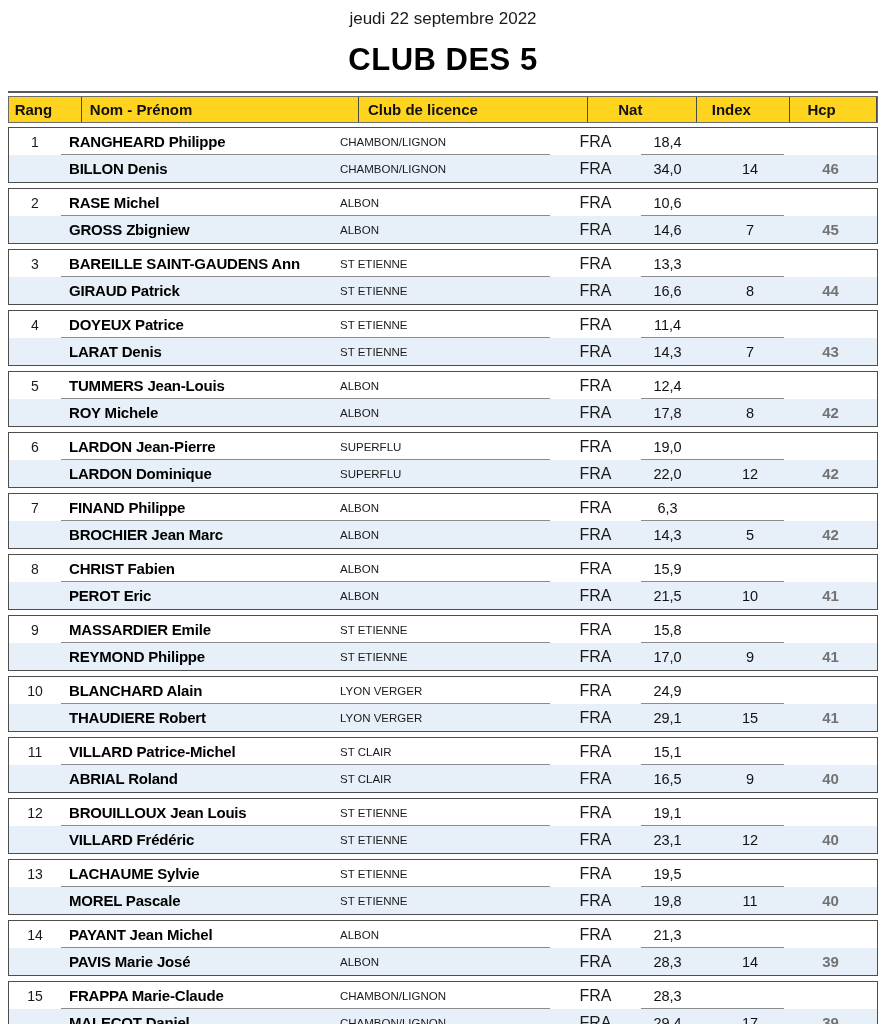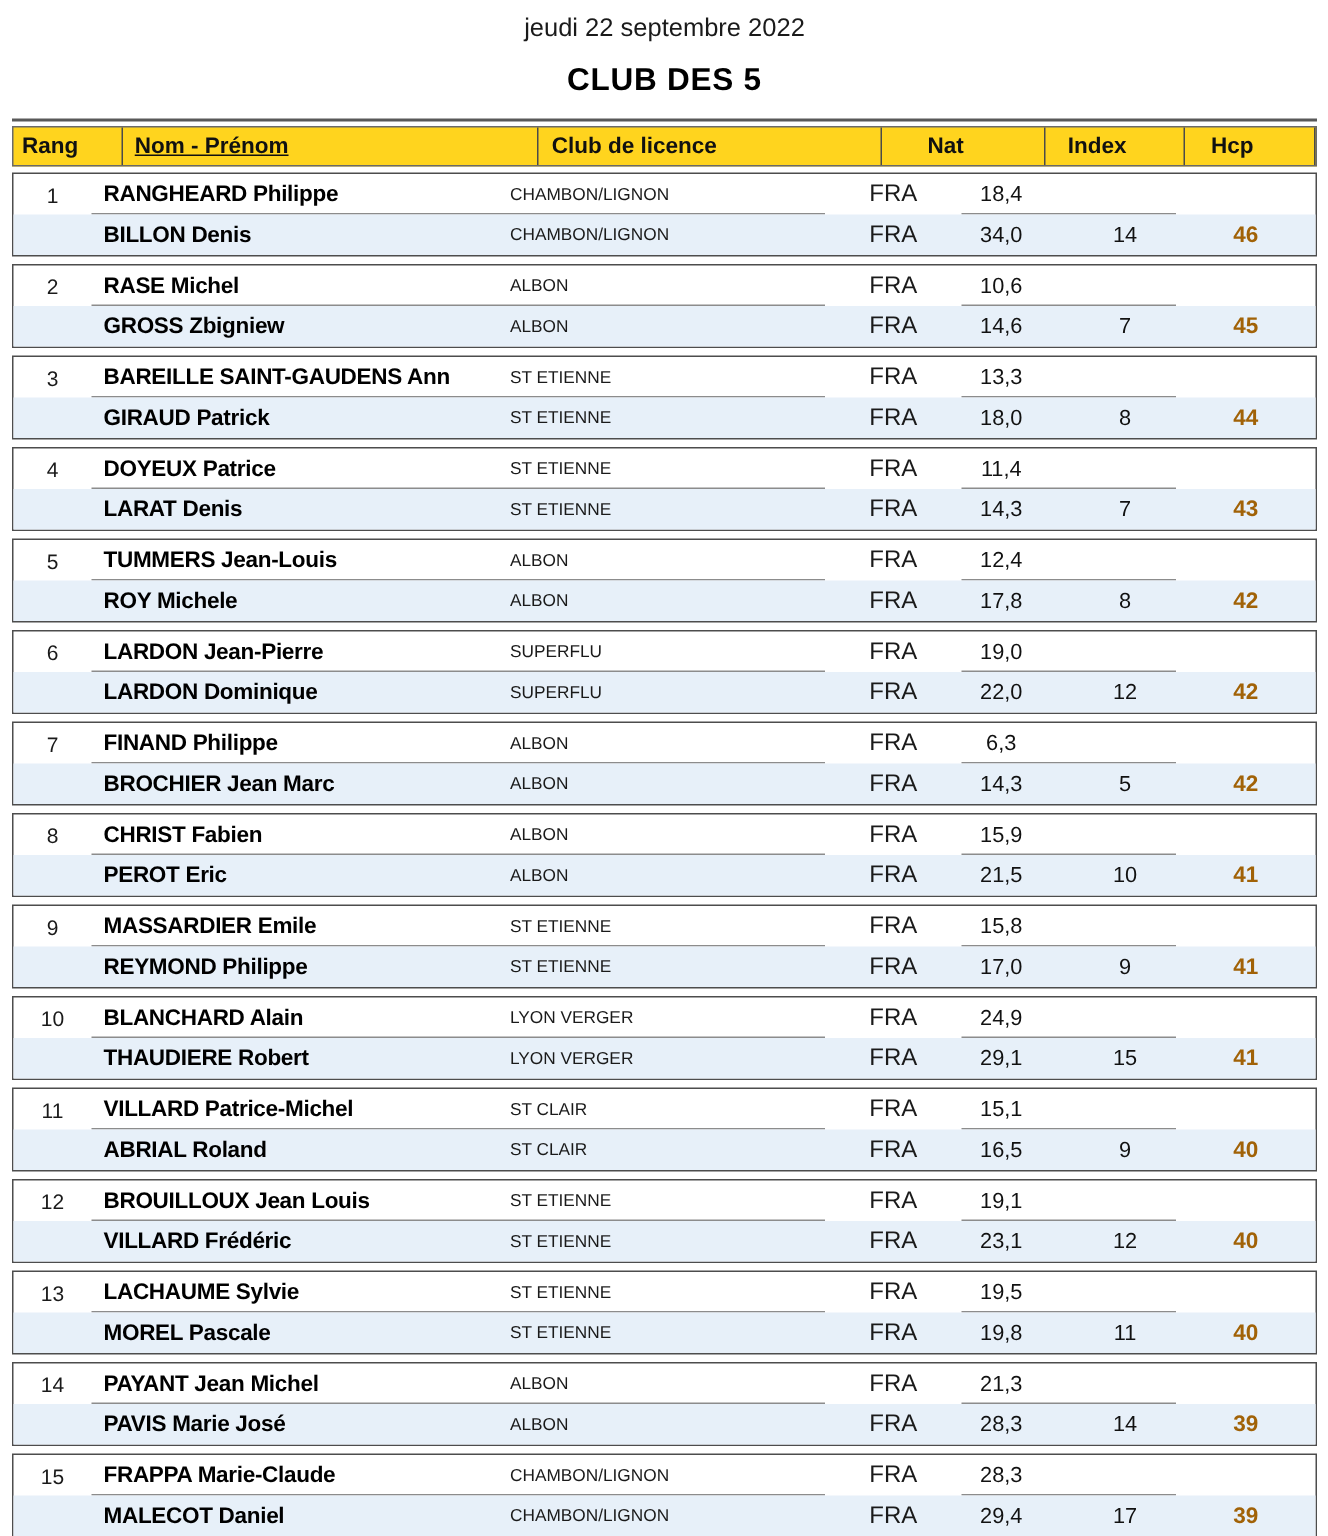--- a/index.html
+++ b/index.html
@@ -1,34 +1,34 @@
 <!DOCTYPE html>
 <html style="--header-bg: #FFD41E; --alt-row-bg: #E7F0F9; --line: #8C8C8C; --rule: #595959;"><head>
 <meta charset="utf-8">
 <style>
   * { margin:0; padding:0; box-sizing:border-box; }
   html,body { width:885px; height:1024px; background:#ffffff; overflow:hidden;
               font-family:"Liberation Sans", sans-serif; color:#111; }
   .page { padding:8px 7px 0 8px; }
 
   .date-line  { text-align:center; font-size:17px; line-height:21px; color:#1a1a1a; }
-  .main-title { text-align:center; font-size:21px; font-weight:bold; letter-spacing:0.5px;
+  .main-title { text-align:center; font-size:31px; font-weight:bold; letter-spacing:0.5px;
                 margin-top:13px; margin-bottom:13px; color:#000; }
 
   .table-wrap { width:870px; }
   .top-rule   { height:2px; background:var(--rule,#595959); margin-bottom:3px; }
 
   
   .header-row { display:flex; height:27px; background:var(--header-bg,#FFD41E);
                 border:1px solid #6a6a6a; align-items:stretch;gap:23px; }
   .hcell { display:flex; align-items:center; font-weight:bold; font-size:15px;
            border-left:1px solid #4a4a4a; overflow:hidden; white-space:nowrap; }
   .hcell:first-child { border-left:none; }
   .h-rang  { width:52px;  justify-content:center; }
-  .h-nom   { width:270px; padding-left:8px;text-decoration:underline; }
+  .h-nom   { width:270px; padding-left:8px; }
   .h-club  { width:219px; padding-left:9px; }
   .h-nat   { width:91px;  justify-content:center; }
   .h-index { width:75px;  justify-content:center; }
   .h-hcp   { width:68px;  justify-content:center; }
   .h-net   { flex:1;      justify-content:center; }
 
   
   #groups { margin-top:4px; }
   .group { border:1px solid #4d4d4d; margin-bottom:5px; background:#fff; }
   .prow  { display:flex; height:27px; align-items:center; position:relative; }
@@ -38,21 +38,21 @@
   .ul-b { left:632px; width:143px; }
 
   .cell { overflow:hidden; white-space:nowrap; }
   .c-rang  { width:52px;  text-align:center; font-size:14px; color:#1a1a1a; }
   .c-nom   { width:270px; padding-left:8px; font-weight:bold; font-size:15px;
              letter-spacing:-0.2px; color:#000; }
   .c-club  { width:219px; padding-left:9px; font-size:11.5px; color:#1a1a1a; }
   .c-nat   { width:91px;  text-align:center; font-size:16px; color:#1a1a1a; }
   .c-index { width:75px;  text-align:center; padding-right:22px; font-size:14.5px; }
   .c-hcp   { width:68px;  text-align:center; font-size:14.5px; }
-  .c-net   { flex:1;      text-align:center; font-weight:bold; font-size:15px; color:#a16207; }
+  .c-net   { flex:1;      text-align:center; font-weight:bold; font-size:15px; color:#737373; }
 </style>
 </head>
 <body>
 
 <div class="page">
 
   <div class="date-line">jeudi 22 septembre 2022</div>
   <div class="main-title">CLUB DES 5</div>
 
   <div class="table-wrap">
@@ -125,21 +125,21 @@
       <div class="cell c-hcp"></div>
       <div class="cell c-net"></div>
       <div class="ul-a"></div>
       <div class="ul-b"></div>
     </div>
     <div class="prow prow-2">
       <div class="cell c-rang"></div>
       <div class="cell c-nom">GIRAUD Patrick</div>
       <div class="cell c-club">ST ETIENNE</div>
       <div class="cell c-nat">FRA</div>
-      <div class="cell c-index">18,0</div>
+      <div class="cell c-index">16,6</div>
       <div class="cell c-hcp">8</div>
       <div class="cell c-net">44</div>
     </div>
   </div>
 
   <div class="group">
     <div class="prow prow-1">
       <div class="cell c-rang">4</div>
       <div class="cell c-nom">DOYEUX Patrice</div>
       <div class="cell c-club">ST ETIENNE</div>

